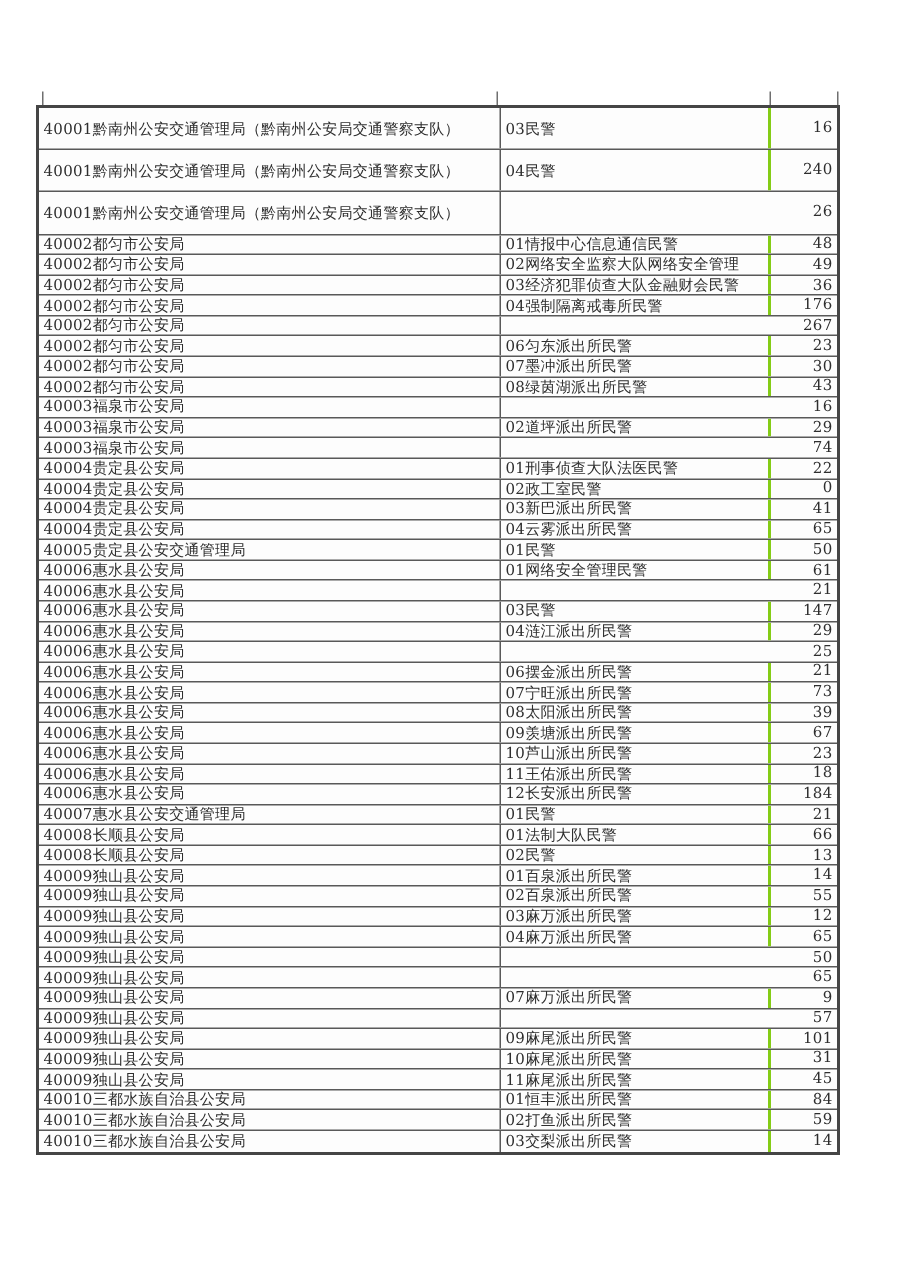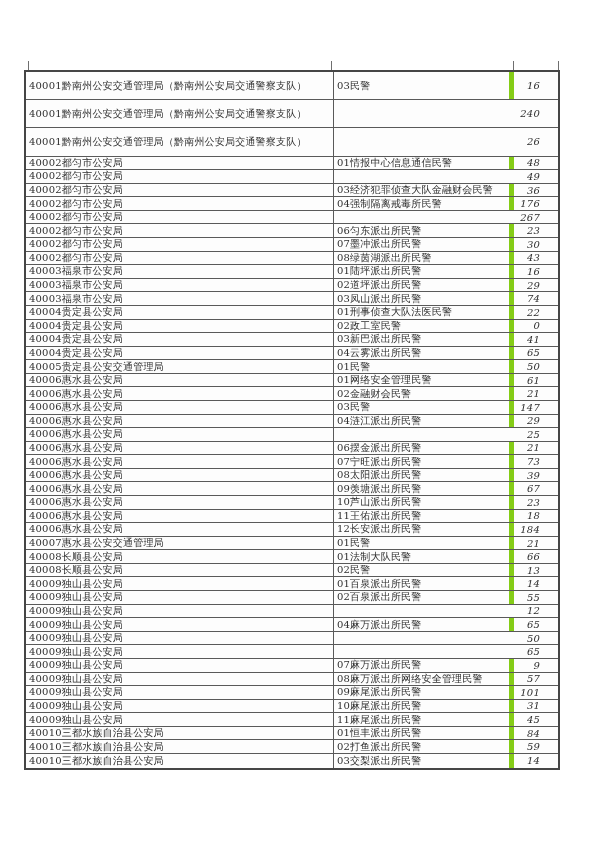--- a/index.html
+++ b/index.html
@@ -57,28 +57,27 @@
     color: #2e2e2e;
     letter-spacing: 0.2px;
   }
   .c1 {
     width: 308px;
     border-right: 1px solid #595959;
     padding-left: 3px;
   }
   .c2 {
     width: 180px;
-    border-right: 5px solid #84cc16;
+    border-right: 2px solid #84cc16;
     padding-left: 3px;
   }
   .c3 {
     flex: 1;
     justify-content: flex-end;
-    padding-right: 18px;
-    font-style: italic;
+    padding-right: 3px;
   }
 </style>
 </head>
 <body>
 
 <div class="page">
 
   <div class="stub stub-1"></div>
   <div class="stub stub-2"></div>
   <div class="stub stub-3"></div>
@@ -86,36 +85,38 @@
 
   <div class="data-table" id="table">
   <div class="row tall">
     <div class="cell c1">40001黔南州公安交通管理局（黔南州公安局交通警察支队）</div>
     <div class="cell c2">03民警</div>
     <div class="cell c3">16</div>
   </div>
 
   <div class="row tall">
     <div class="cell c1">40001黔南州公安交通管理局（黔南州公安局交通警察支队）</div>
+    <div class="cell c2">04民警</div>
     <div class="cell c3">240</div>
   </div>
 
   <div class="row tall">
     <div class="cell c1">40001黔南州公安交通管理局（黔南州公安局交通警察支队）</div>
     <div class="cell c3">26</div>
   </div>
 
   <div class="row">
     <div class="cell c1">40002都匀市公安局</div>
     <div class="cell c2">01情报中心信息通信民警</div>
     <div class="cell c3">48</div>
   </div>
 
   <div class="row">
     <div class="cell c1">40002都匀市公安局</div>
+    <div class="cell c2">02网络安全监察大队网络安全管理</div>
     <div class="cell c3">49</div>
   </div>
 
   <div class="row">
     <div class="cell c1">40002都匀市公安局</div>
     <div class="cell c2">03经济犯罪侦查大队金融财会民警</div>
     <div class="cell c3">36</div>
   </div>
 
   <div class="row">
@@ -142,33 +143,31 @@
   </div>
 
   <div class="row">
     <div class="cell c1">40002都匀市公安局</div>
     <div class="cell c2">08绿茵湖派出所民警</div>
     <div class="cell c3">43</div>
   </div>
 
   <div class="row">
     <div class="cell c1">40003福泉市公安局</div>
-    <div class="cell c2">01陆坪派出所民警</div>
     <div class="cell c3">16</div>
   </div>
 
   <div class="row">
     <div class="cell c1">40003福泉市公安局</div>
     <div class="cell c2">02道坪派出所民警</div>
     <div class="cell c3">29</div>
   </div>
 
   <div class="row">
     <div class="cell c1">40003福泉市公安局</div>
-    <div class="cell c2">03凤山派出所民警</div>
     <div class="cell c3">74</div>
   </div>
 
   <div class="row">
     <div class="cell c1">40004贵定县公安局</div>
     <div class="cell c2">01刑事侦查大队法医民警</div>
     <div class="cell c3">22</div>
   </div>
 
   <div class="row">
@@ -196,21 +195,20 @@
   </div>
 
   <div class="row">
     <div class="cell c1">40006惠水县公安局</div>
     <div class="cell c2">01网络安全管理民警</div>
     <div class="cell c3">61</div>
   </div>
 
   <div class="row">
     <div class="cell c1">40006惠水县公安局</div>
-    <div class="cell c2">02金融财会民警</div>
     <div class="cell c3">21</div>
   </div>
 
   <div class="row">
     <div class="cell c1">40006惠水县公安局</div>
     <div class="cell c2">03民警</div>
     <div class="cell c3">147</div>
   </div>
 
   <div class="row">
@@ -291,20 +289,21 @@
   </div>
 
   <div class="row">
     <div class="cell c1">40009独山县公安局</div>
     <div class="cell c2">02百泉派出所民警</div>
     <div class="cell c3">55</div>
   </div>
 
   <div class="row">
     <div class="cell c1">40009独山县公安局</div>
+    <div class="cell c2">03麻万派出所民警</div>
     <div class="cell c3">12</div>
   </div>
 
   <div class="row">
     <div class="cell c1">40009独山县公安局</div>
     <div class="cell c2">04麻万派出所民警</div>
     <div class="cell c3">65</div>
   </div>
 
   <div class="row">
@@ -318,21 +317,20 @@
   </div>
 
   <div class="row">
     <div class="cell c1">40009独山县公安局</div>
     <div class="cell c2">07麻万派出所民警</div>
     <div class="cell c3">9</div>
   </div>
 
   <div class="row">
     <div class="cell c1">40009独山县公安局</div>
-    <div class="cell c2">08麻万派出所网络安全管理民警</div>
     <div class="cell c3">57</div>
   </div>
 
   <div class="row">
     <div class="cell c1">40009独山县公安局</div>
     <div class="cell c2">09麻尾派出所民警</div>
     <div class="cell c3">101</div>
   </div>
 
   <div class="row">

